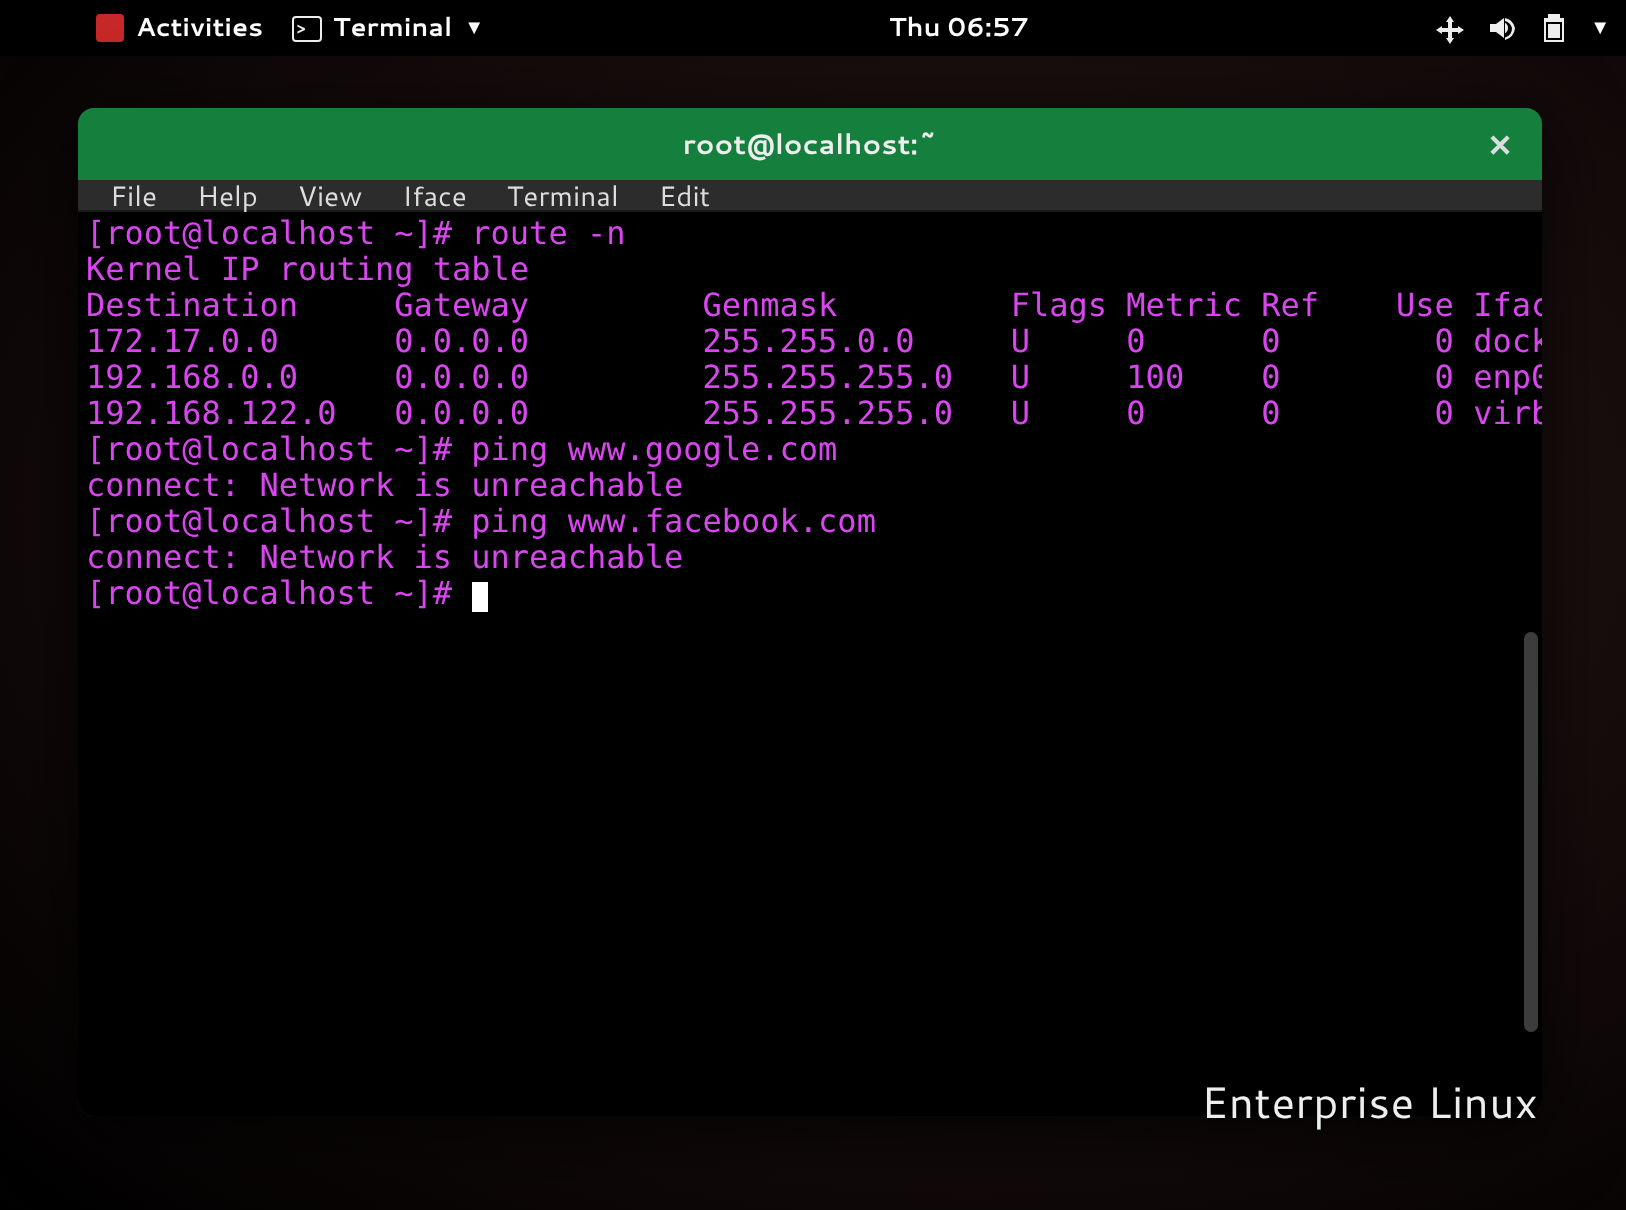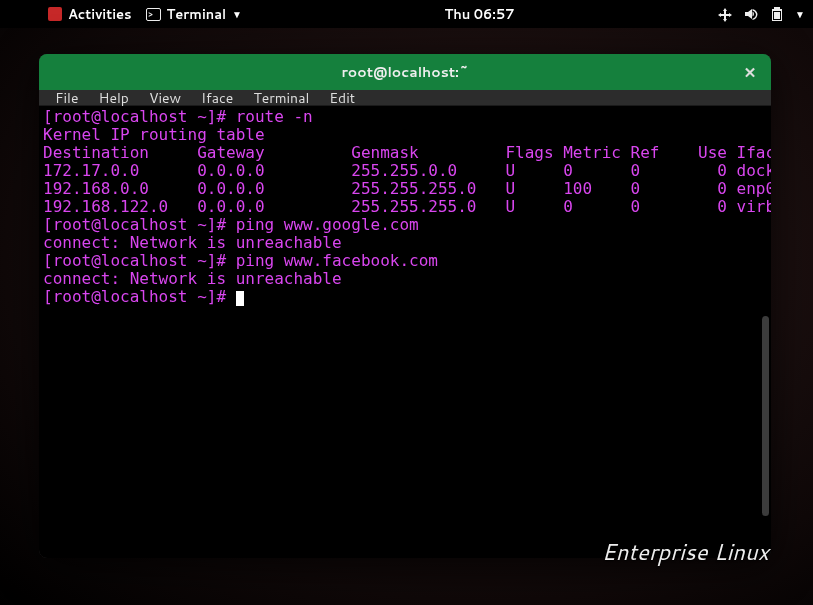--- a/index.html
+++ b/index.html
@@ -43,21 +43,20 @@
     }
     .brand {
       position: absolute;
       right: 44px;
       bottom: 38px;
       font-size: 22px;
       font-weight: 400;
       color: #eee;
       text-shadow: 0 1px 2px #000;
       letter-spacing: 0.01em;
-      font-style: italic;
     }
     .term-window {
       position: absolute;
       left: 39px; top: 26px;
       width: 732px; height: 504px;
       background: #2c2c2c;
       border-radius: 8px;
       box-shadow: 0 8px 40px rgba(0,0,0,0.7);
       display: flex; flex-direction: column;
       overflow: hidden;

